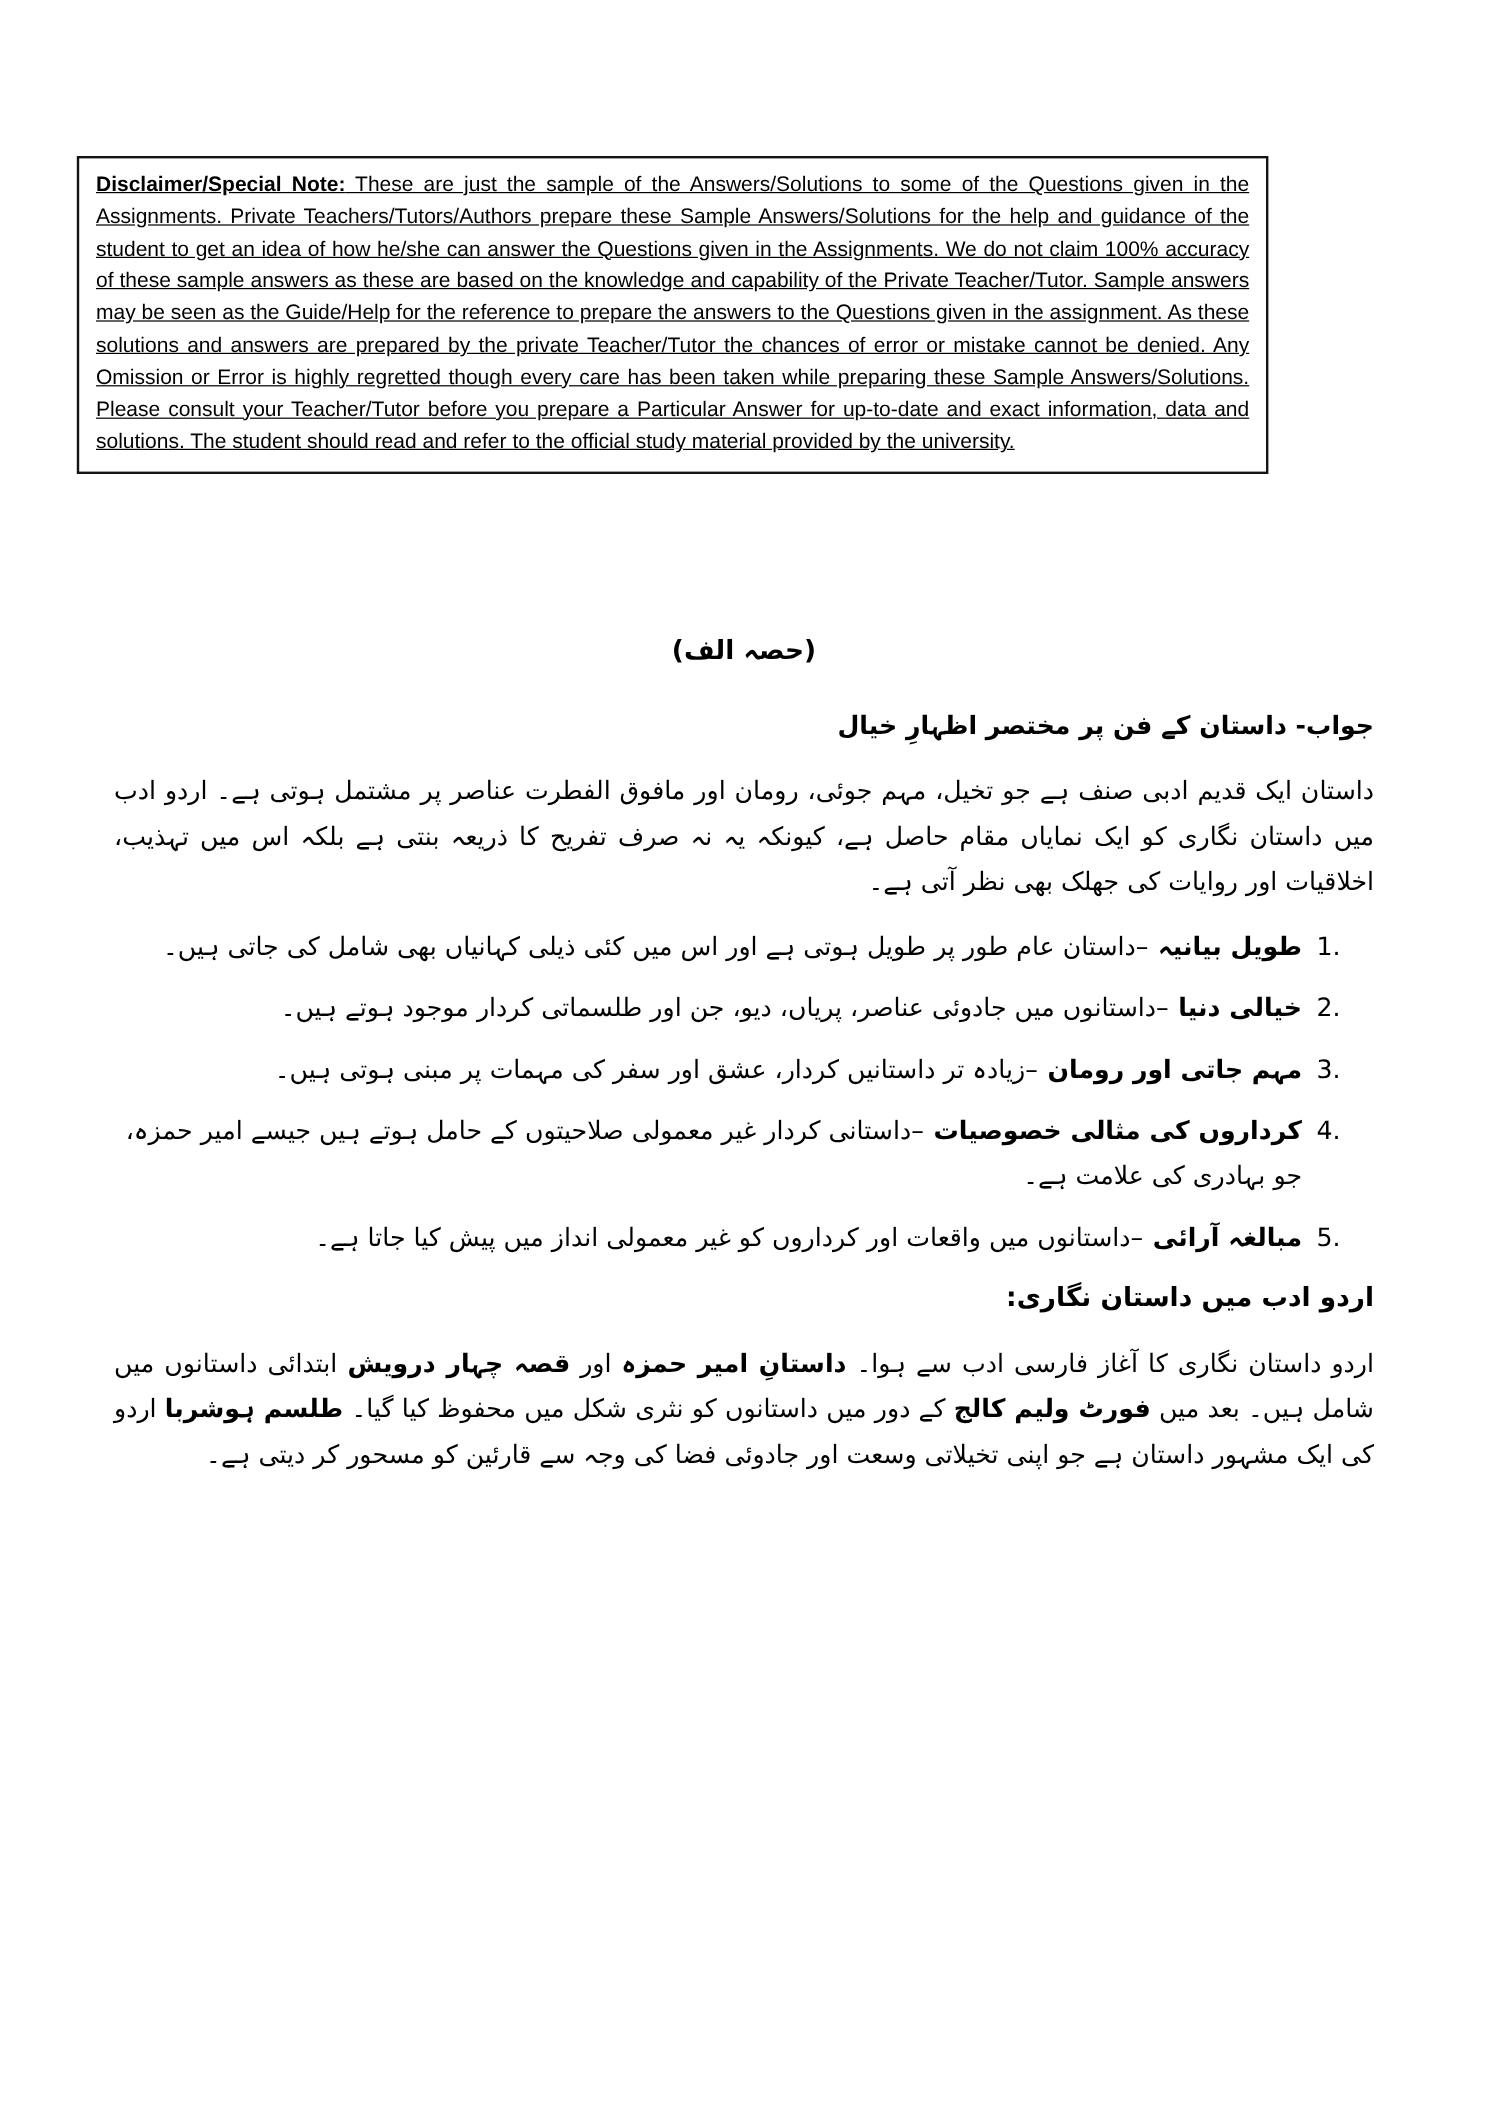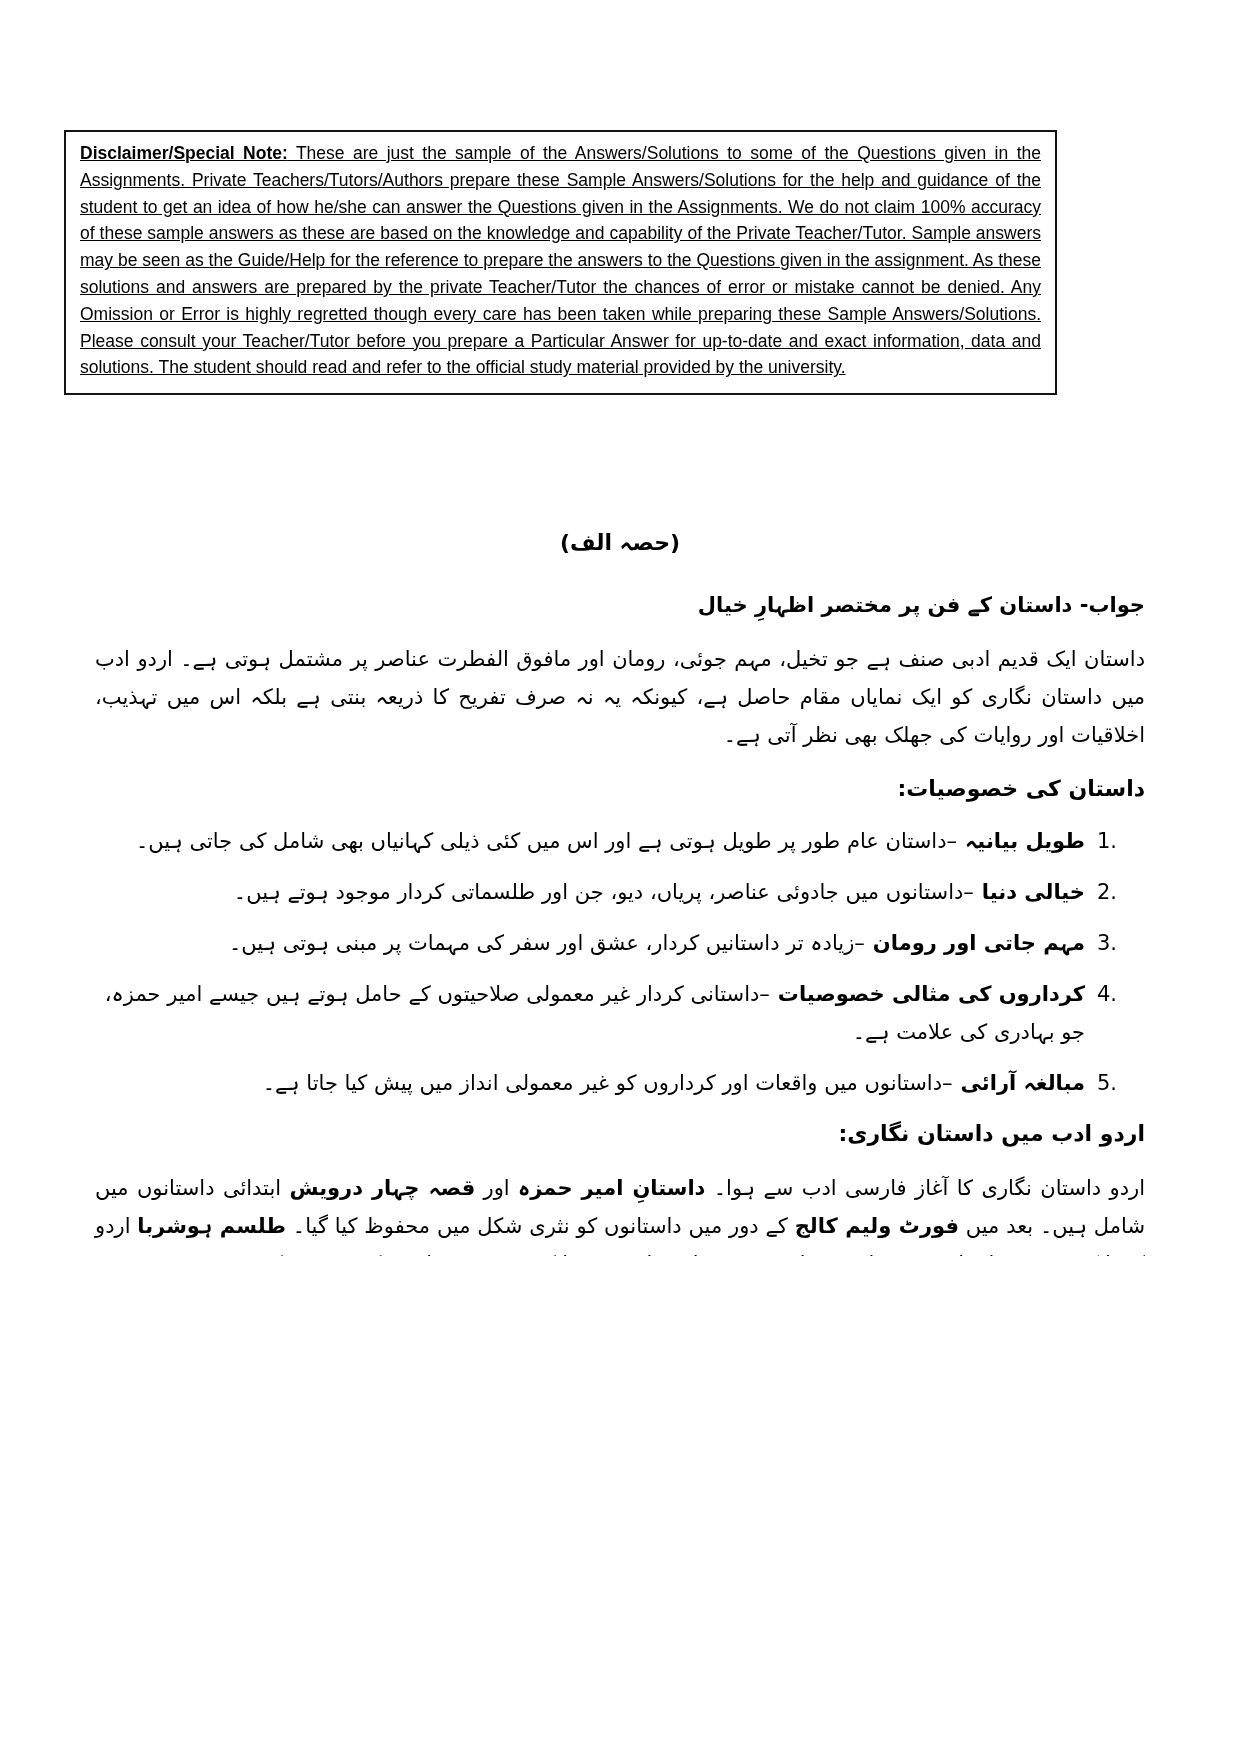--- a/index.html
+++ b/index.html
@@ -107,21 +107,20 @@
 
   <div class="urdu-content" dir="rtl">
 
     <h2 class="section-heading">(حصہ الف)</h2>
 
 
     <p class="a-line">جواب- داستان کے فن پر مختصر اظہارِ خیال</p>
 
     <p class="para">داستان ایک قدیم ادبی صنف ہے جو تخیل، مہم جوئی، رومان اور مافوق الفطرت عناصر پر مشتمل ہوتی ہے۔ اردو ادب میں داستان نگاری کو ایک نمایاں مقام حاصل ہے، کیونکہ یہ نہ صرف تفریح کا ذریعہ بنتی ہے بلکہ اس میں تہذیب، اخلاقیات اور روایات کی جھلک بھی نظر آتی ہے۔</p>
 
-    <h3 class="sub-heading">داستان کی خصوصیات:</h3>
 
     <div class="char-list">
 
       <div class="list-item">
         <span class="item-num" dir="ltr">1.</span>
         <span class="item-body"><span class="term">طویل بیانیہ</span><span class="desc">–داستان عام طور پر طویل ہوتی ہے اور اس میں کئی ذیلی کہانیاں بھی شامل کی جاتی ہیں۔</span></span>
       </div>
 
       <div class="list-item">
         <span class="item-num" dir="ltr">2.</span>

